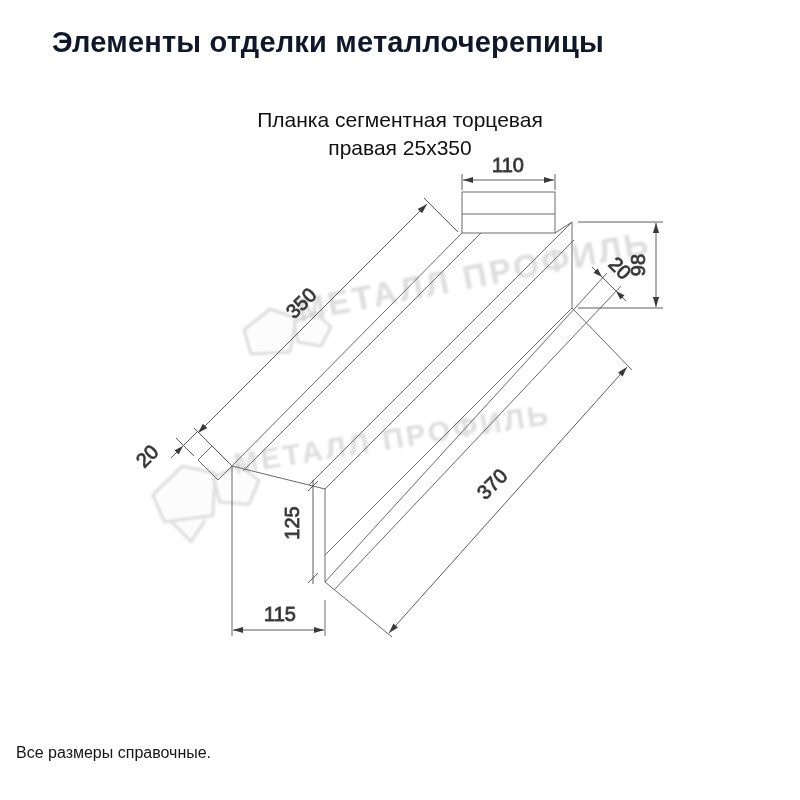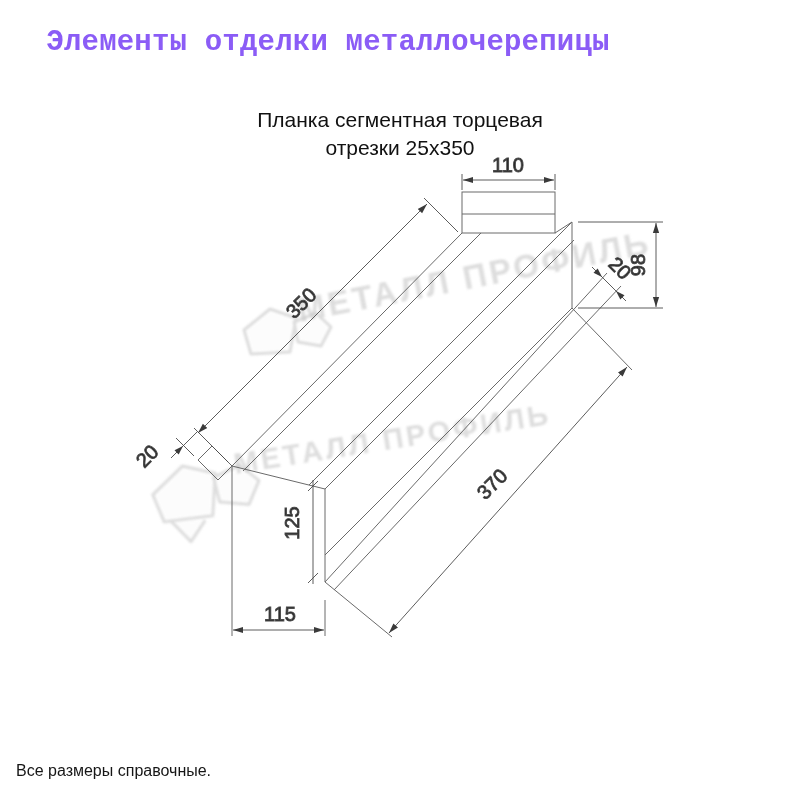--- a/index.html
+++ b/index.html
@@ -1,22 +1,22 @@
 <!DOCTYPE html>
 <html><head>
 <meta charset="utf-8">
 <style>
   html,body{margin:0;padding:0;background:#ffffff;}
   .page{position:relative;width:800px;height:800px;background:#ffffff;overflow:hidden;
         font-family:"Liberation Sans", sans-serif;color:#1c1c1c;}
   .title{position:absolute;top:26px;left:0;width:656px;text-align:center;
-         font-size:29px;font-weight:700;letter-spacing:0.2px;color:#8b5cf6;font-family:Liberation Mono, monospace;}
+         font-size:29px;font-weight:700;letter-spacing:0.2px;color:#0f172a;}
   .subtitle{position:absolute;top:106px;left:0;width:800px;text-align:center;
             font-size:21px;font-weight:400;line-height:28px;color:#111;}
-  .footer{position:absolute;left:16px;top:760px;font-size:16px;line-height:21px;color:#161616;}
+  .footer{position:absolute;left:16px;top:742px;font-size:16px;line-height:21px;color:#161616;}
   .wm-text{position:absolute;font-weight:700;color:#c9c9c9;opacity:0.62;
            letter-spacing:3px;filter:blur(1.2px);white-space:nowrap;
            transform-origin:left center;}
   .wm1{left:298px;top:292px;font-size:33px;transform:rotate(-11deg);}
   .wm2{left:234px;top:448px;font-size:29px;transform:rotate(-9deg);}
   .wm-logo{position:absolute;opacity:0.75;filter:blur(0.9px);}
   .wm-logo.l1{left:238px;top:306px;}
   .wm-logo.l2{left:146px;top:458px;transform:rotate(-5deg);}
   svg.drawing{position:absolute;left:0;top:0;}
   .part{stroke:#6a6a6a;stroke-width:1;fill:none;}
@@ -38,21 +38,21 @@
     <path class="logoline" d="M8,32 L40,6 L72,16 L66,58 L17,60 Z"></path>
     <path class="logoline" d="M70,20 L97,10 L115,27 L103,50 L74,45 Z"></path>
     <path class="logoline" d="M24,60 L42,82 L58,62"></path>
   </svg>
   <div class="wm-text wm1">МЕТАЛЛ ПРОФИЛЬ</div>
   <div class="wm-text wm2">МЕТАЛЛ ПРОФИЛЬ</div>
 
   <div class="title">Элементы отделки металлочерепицы</div>
   <div class="subtitle">
     <span>Планка сегментная торцевая</span><br>
-    <span>отрезки 25x350</span>
+    <span>правая 25x350</span>
   </div>
 
   <svg class="drawing" width="800" height="800" viewBox="0 0 800 800">
     <defs>
       <marker id="arr" viewBox="-10.5 -4 11 8" refX="0" refY="0" markerWidth="11" markerHeight="8" orient="auto-start-reverse" markerUnits="userSpaceOnUse">
         <path d="M0,0 L-10,3.1 L-10,-3.1 Z" fill="#3a3a3a"></path>
       </marker>
     </defs>
 
     <g class="part">

